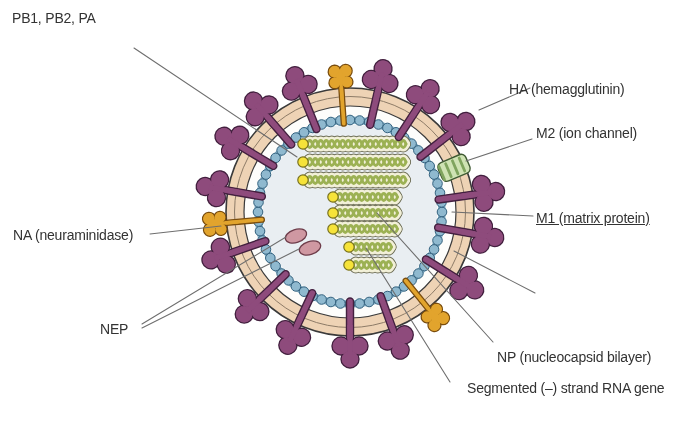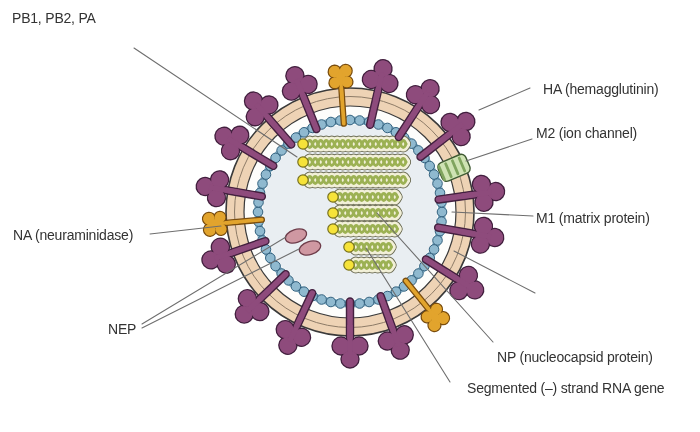--- a/index.html
+++ b/index.html
@@ -358,20 +358,20 @@
       <line x1="493" y1="342" x2="377" y2="213" stroke="#6e6e6e" stroke-width="1.1" stroke-linecap="round"></line>
       <line x1="450" y1="382" x2="366" y2="248" stroke="#6e6e6e" stroke-width="1.1" stroke-linecap="round"></line>
       <line x1="150" y1="234" x2="221" y2="226" stroke="#6e6e6e" stroke-width="1.1" stroke-linecap="round"></line>
       <line x1="142" y1="324" x2="286" y2="237" stroke="#6e6e6e" stroke-width="1.1" stroke-linecap="round"></line>
       <line x1="142" y1="328" x2="299" y2="249" stroke="#6e6e6e" stroke-width="1.1" stroke-linecap="round"></line>
     </svg>
 
   <div class="lbl" style="left: 12px; top: 9px;">
     <div>PB1, PB2, PA</div>
   </div>
-  <div class="lbl" style="left: 543px; top: 80px;">HA (hemagglutinin)</div>
+  <div class="lbl" style="left: 509px; top: 80px;">HA (hemagglutinin)</div>
   <div class="lbl" style="left: 536px; top: 124px;">M2 (ion channel)</div>
-  <div class="lbl" style="left: 536px; top: 209px;">M1 (matrix protein)</div>
-  <div class="lbl" style="left: 497px; top: 348px;">NP (nucleocapsid protein)</div>
+  <div class="lbl" style="left: 536px; top: 209px; text-decoration: underline;">M1 (matrix protein)</div>
+  <div class="lbl" style="left: 497px; top: 348px;">NP (nucleocapsid bilayer)</div>
   <div class="lbl" style="left: 455px; top: 379px; margin-left: 12px;">Segmented (–) strand RNA gene</div>
   <div class="lbl" style="left: 13px; top: 226px;">NA (neuraminidase)</div>
-  <div class="lbl" style="left: 108px; top: 320px; text-align: center;">NEP</div>
+  <div class="lbl" style="left: 100px; top: 320px; text-align: center;">NEP</div>
 </div>
 
 </body></html>

